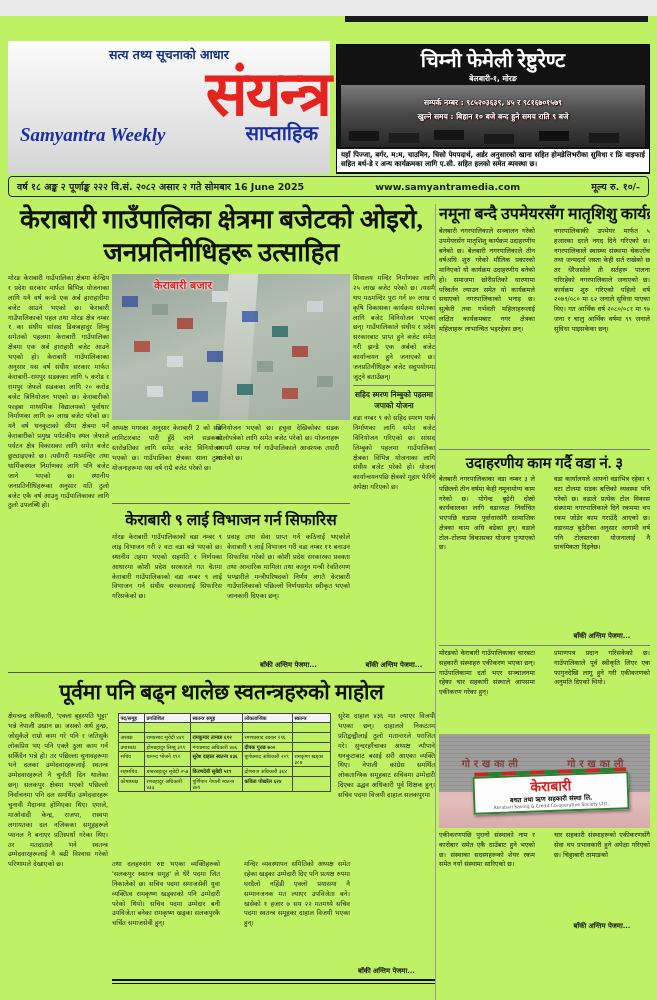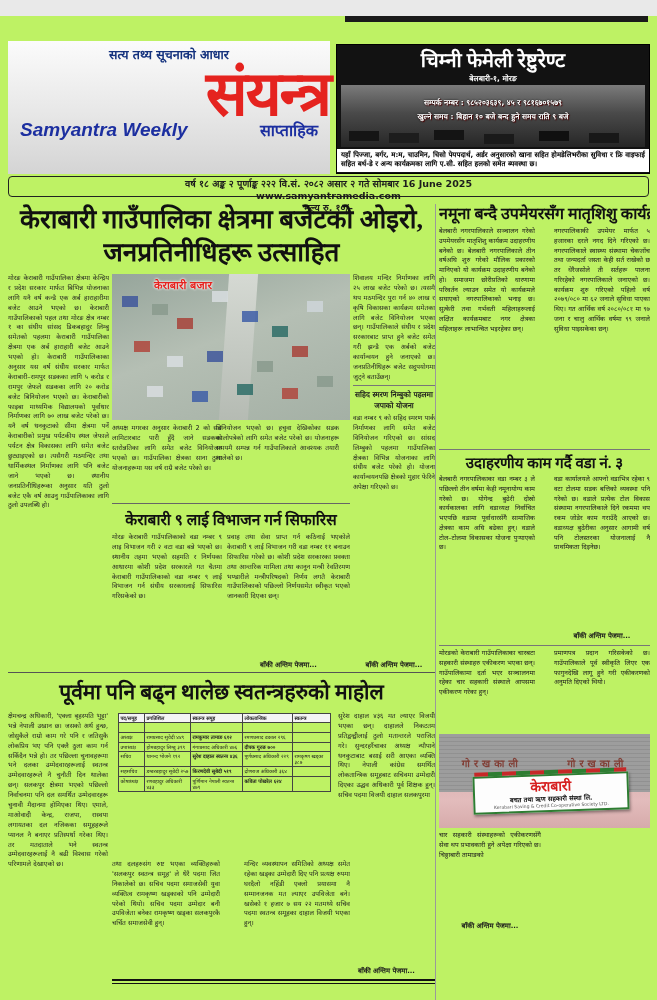--- a/index.html
+++ b/index.html
@@ -11,22 +11,22 @@
   .top-strip{position:absolute;left:345px;top:0;width:303px;height:6px;background:#1b1b1b;}
 
   
   .masthead{position:absolute;left:8px;top:25px;width:322px;height:133px;
             background:linear-gradient(180deg,#fbfbfb 0%,#e7e7e7 55%,#d4d4d4 100%);}
   .tagline{color:#14327e;font-weight:bold;font-size:12.5px;text-align:center;padding-top:5px;}
   .logo{color:#e5231f;font-size:62px;font-weight:bold;text-align:right;line-height:1.0;
         font-family:"Liberation Serif","DejaVu Serif",serif;letter-spacing:-2px;}
   .mast-bottom{display:flex;justify-content:space-between;align-items:flex-end;padding:0 12px;margin-top:-6px;}
   .eng-name{color:#1c2fa0;font-style:italic;font-weight:bold;font-size:19px;
-            font-family:Liberation Sans, sans-serif;}
-  .saptahik{color:#1c2fa0;font-weight:bold;font-size:16px;font-family:Liberation Mono, monospace;}
+            font-family:Liberation Serif, serif;}
+  .saptahik{color:#1c2fa0;font-weight:bold;font-size:20px;font-family:Liberation Mono, monospace;}
 
   
   .ad{position:absolute;left:336px;top:28px;width:314px;height:130px;background:#121212;color:#fff;
       border:1px solid #000;box-sizing:border-box;}
   .ad-title{font-size:20px;font-weight:bold;text-align:center;padding-top:1px;
             font-family:"Liberation Serif","DejaVu Serif",serif;}
   .ad-sub{font-size:7.5px;text-align:center;font-weight:bold;}
   .ad-photo{position:relative;height:62px;margin:2px 4px;overflow:hidden;
             background:linear-gradient(180deg,#7b7b7b 0%,#4a4a4a 45%,#262626 100%);}
   .ad-tables{position:absolute;left:8px;bottom:6px;width:30px;height:10px;background:#151515;
@@ -34,21 +34,21 @@
   .ad-overlay{position:absolute;left:0;right:0;text-align:center;color:#fff;font-weight:bold;font-size:7.5px;
               text-shadow:0 0 2px #000,1px 1px 1px #5c0000;}
   .ad-overlay.l1{top:12px;}
   .ad-overlay.l2{top:26px;}
   .ad-footer{background:#fff;color:#000;font-size:7px;font-weight:bold;line-height:1.35;
              padding:2px 4px;text-align:justify;}
 
   
   .datebar{position:absolute;left:8px;top:160px;width:641px;height:21px;border:1.5px solid #222;
            border-radius:4px;box-sizing:border-box;display:flex;align-items:center;
-           justify-content:space-between;padding:0 8px;font-size:9.5px;font-weight:bold;flex-direction:column;}
+           justify-content:space-between;padding:0 8px;font-size:9.5px;font-weight:bold;}
 
   
   .vrule{position:absolute;left:435px;top:188px;width:1px;height:804px;background:#9a9a9a;}
   .hrule-main{position:absolute;left:8px;top:656px;width:427px;height:1px;background:#555;}
   .dblrule{position:absolute;left:112px;top:963px;width:323px;height:2px;
            border-top:2.5px solid #111;border-bottom:1.5px solid #111;}
 
   
   .main-headline{position:absolute;left:8px;top:188px;width:427px;text-align:center;
                  font-size:26px;line-height:1.25;}
@@ -225,20 +225,23 @@
       <div class="coop-sign">
         <div class="sign-strip"></div>
         <div class="sign-title">केराबारी</div>
         <div class="sign-sub">बचत तथा ऋण सहकारी संस्था लि.</div>
         <div class="sign-eng">Kerabari Saving &amp; Credit Co-operative Society LTD.</div>
       </div>
     </div>
 
     <div class="rr-cols">
       <div class="rr-col" style="height:100px;">
+        <div class="txt">एकीकरणपछि पुरानो संस्थाको नाम र कारोबार समेत एकै ठाउँबाट हुने भएको छ। संस्थाका सदस्यहरूको शेयर रकम समेत नयाँ संस्थामा सारिएको छ।</div>
+      </div>
+      <div class="rr-col" style="height:100px;">
         <div class="txt">चार सहकारी संस्थाहरूको एकीकरणसँगै सेवा थप प्रभावकारी हुने अपेक्षा गरिएको छ। चिठ्ठाबारी तामाङको</div>
         <div class="continued">बाँकी अन्तिम पेजमा...</div>
       </div>
     </div>
 
   </div>
 
   <div class="bottom-headline head">पूर्वमा पनि बढ्न थालेछ स्वतन्त्रहरुको माहोल</div>
 
   <div class="col" style="left:8px;top:696px;width:100px;height:296px;">

